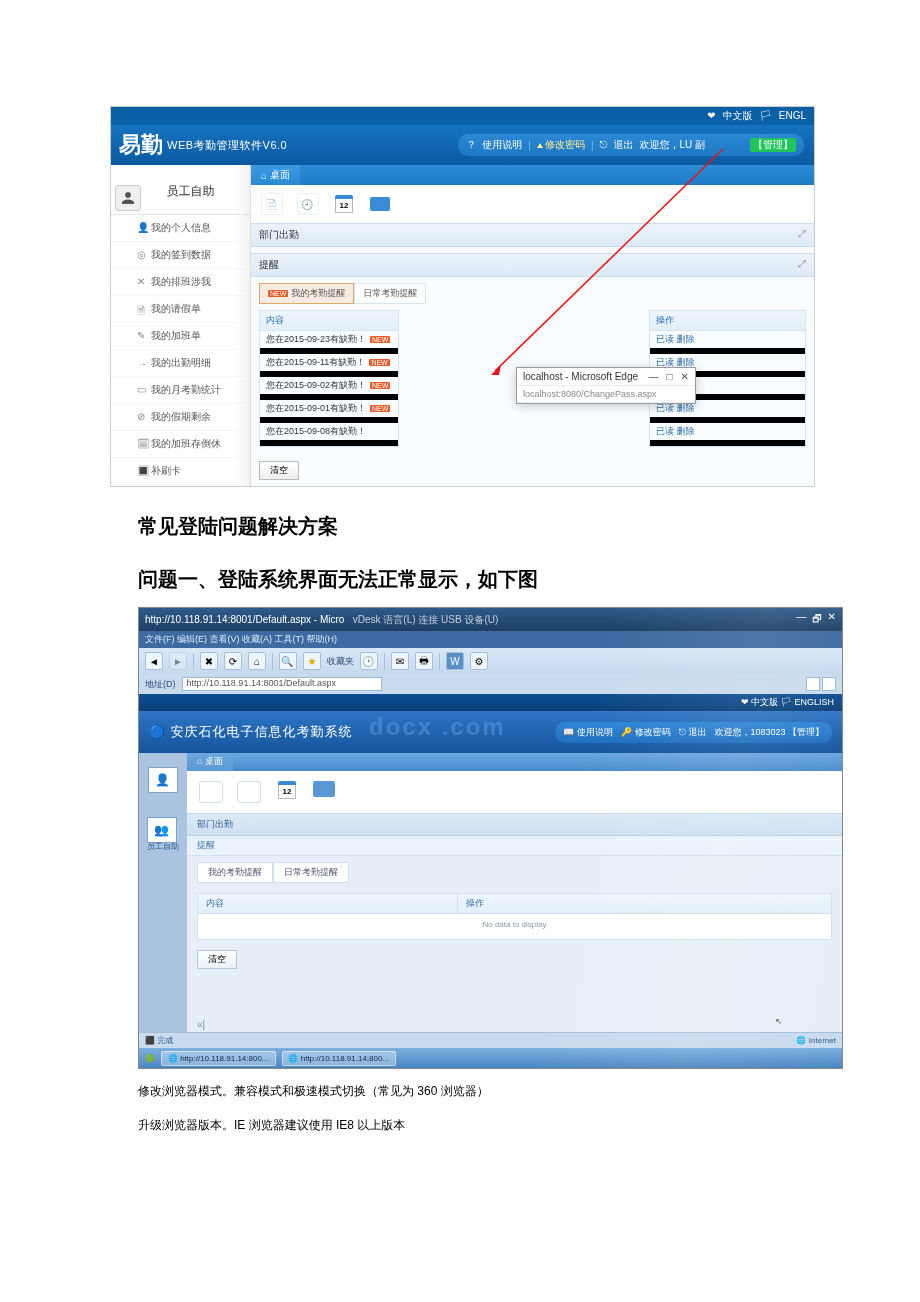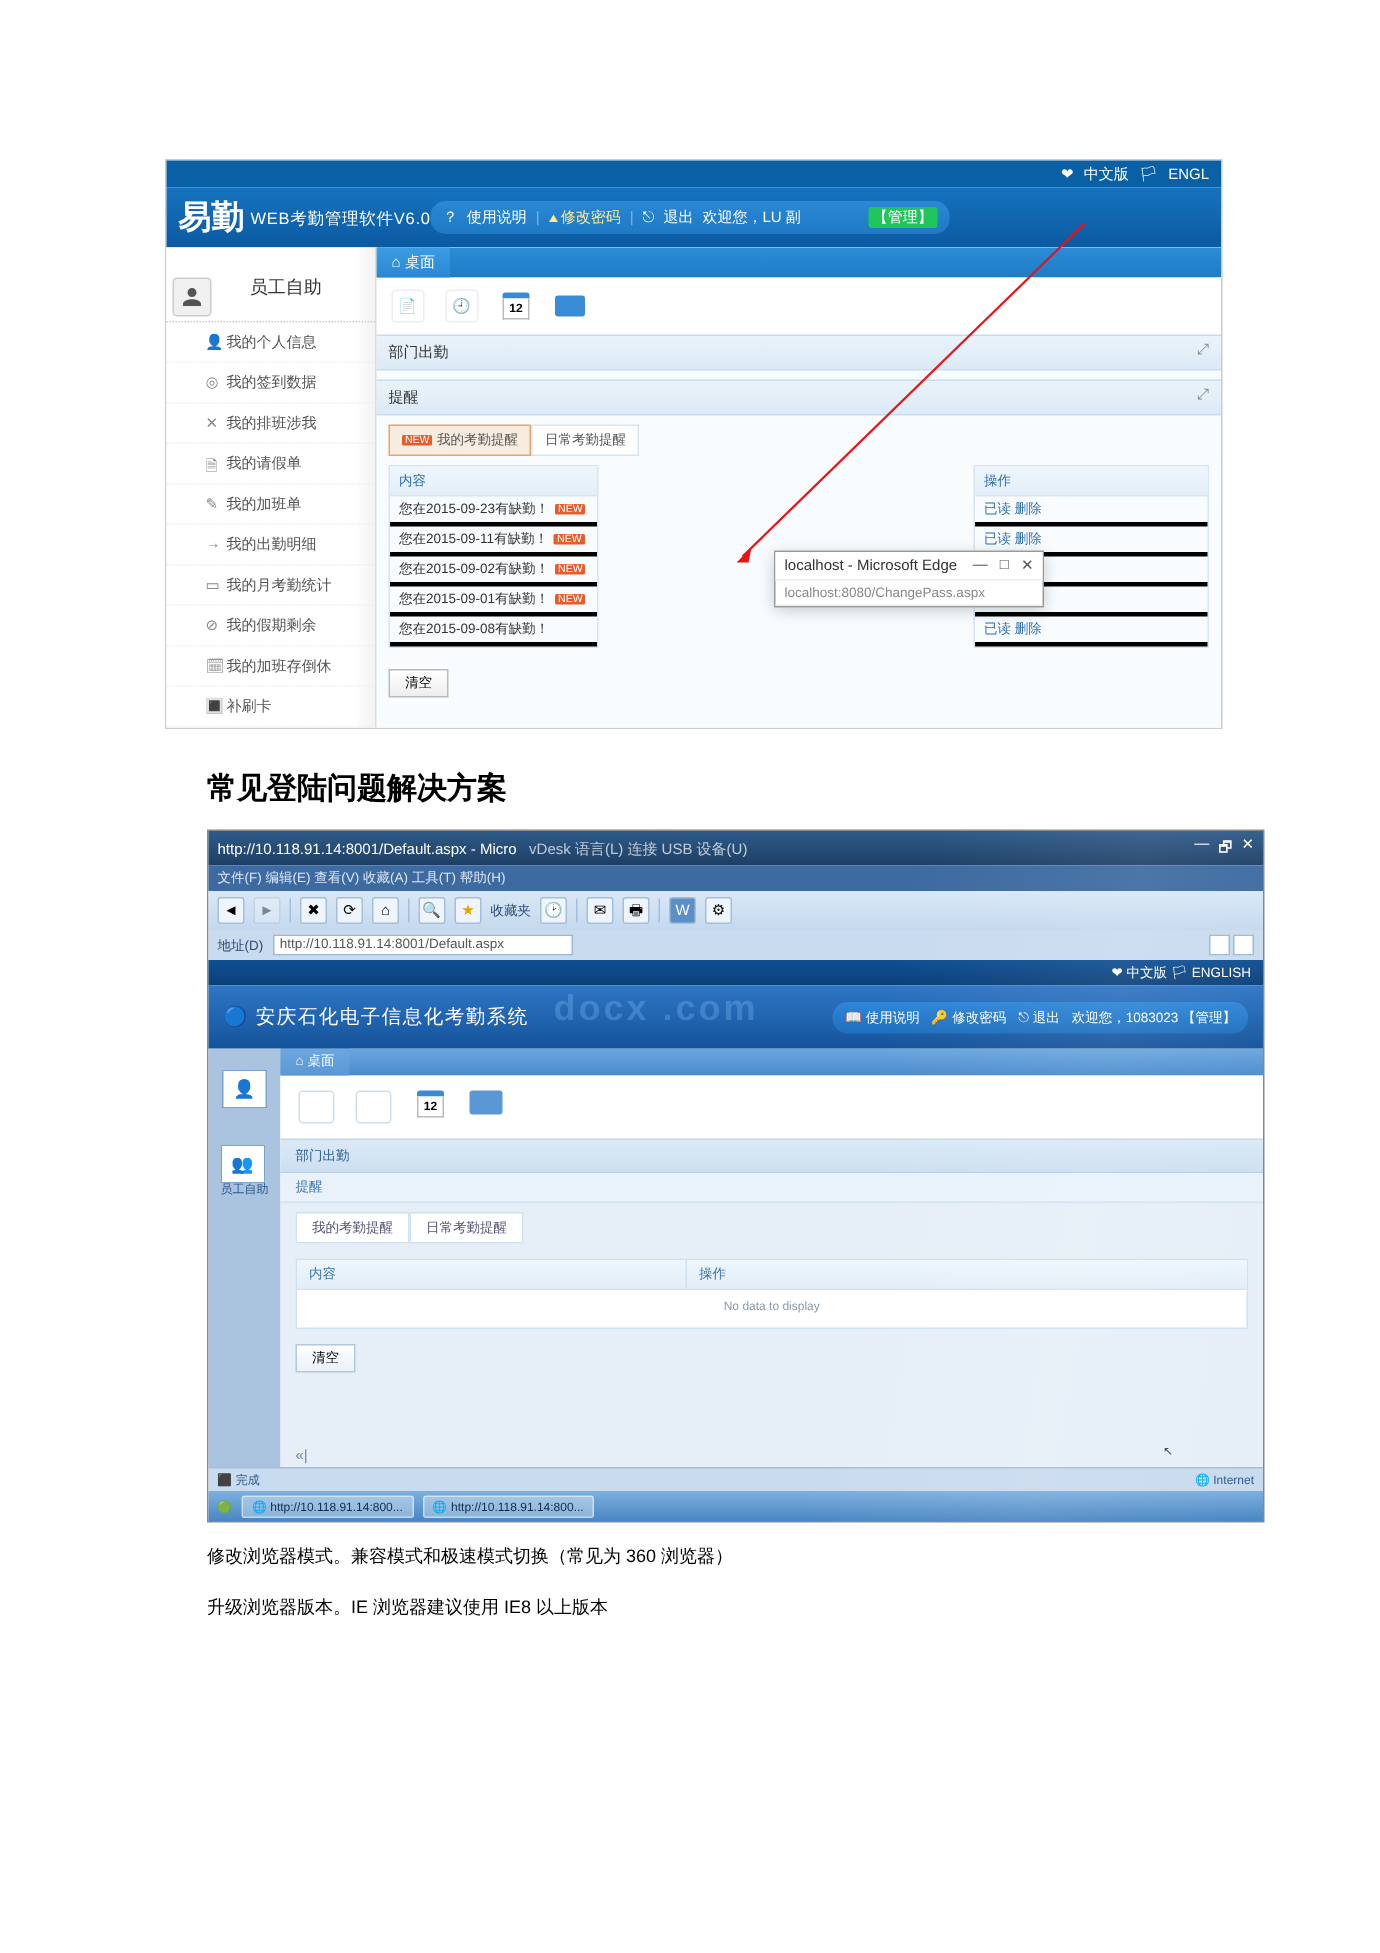--- a/index.html
+++ b/index.html
@@ -3,21 +3,21 @@
 <meta charset="utf-8">
 <style>
   * { box-sizing: border-box; margin: 0; padding: 0; }
   body { background: #fff; font-family: "Microsoft YaHei", SimSun, Arial, sans-serif; width: 920px; margin: 0 auto; color: #000; }
   .page { padding: 21px 0 60px; }
   .upper-margin { height: 85px; }
   .figure-wrap { padding: 0 0 0 110px; }
   .app-box { border: 1px solid #ccc; width: 705px; position: relative; font-size: 10px; }
   .lang-bar { background: #0960a5; color: #fff; text-align: right; padding: 2px 8px; font-size: 10px; }
   .lang-bar span { margin-left: 4px; }
-  .brand-bar { background: linear-gradient(to bottom,#1673bf,#0b5aa1); height: 40px; display: flex; align-items: center; justify-content: flex-start; color: #fff; padding: 0 10px 0 8px; }
+  .brand-bar { background: linear-gradient(to bottom,#1673bf,#0b5aa1); height: 40px; display: flex; align-items: center; justify-content: space-between; color: #fff; padding: 0 10px 0 8px; }
   .brand-left { display: flex; align-items: flex-end; gap: 4px; }
   .brand-logo { font-size: 22px; font-weight: bold; font-family: "KaiTi","STKaiti",serif; line-height: 1; }
   .brand-sub { font-size: 11px; padding-bottom: 3px; letter-spacing: 0.5px; }
   .brand-right { display: flex; align-items: center; gap: 6px; font-size: 10px; background: linear-gradient(to bottom,#2a88d4,#1f79c4); padding: 4px 8px; border-radius: 10px; }
   .brand-right .sep { opacity: .4; }
   .brand-right .hl { background: #20c55c; color: #fff; padding: 0 3px; border-radius: 2px; margin-left: 39px; }
   .brand-right .danger { color: #ffeb8f; display:inline-flex; align-items:center; gap:2px;}
   .tri-icon { width:0; height:0; border-left:3px solid transparent; border-right:3px solid transparent; border-bottom:5px solid #ffeb8f; display:inline-block;}
   .app-body { display: flex; background: #fff; min-height: 280px; }
   .sidebar { width: 140px; background: linear-gradient(to right,#fff 0,#fff 90%,#f2f2f2 100%); border-right: 1px solid #ddd; position: relative; }
@@ -41,21 +41,21 @@
   .panel-title .x { color:#888; font-size:10px; cursor:default;}
   .inner-tabs { display:flex; padding:6px 8px; gap:0; font-size:9px;}
   .inner-tabs .it { padding:3px 8px; border:1px solid #d5e5f3; background:#fff; color:#555; display:flex; align-items:center; gap:3px;}
   .inner-tabs .it.active { background:#f8ece1; border-color:#e3a86b;}
   .inner-tabs .badge { background:#e85c2a; color:#fff; font-size:7px; padding:0 2px; border-radius:1px;}
   .grid-area { display:flex; padding:0 8px 8px;}
   .grid-col { border:1px solid #d5e5f3; }
   .grid-col.left { flex:0 0 auto; min-width:140px;}
   .grid-col.right { flex:1; margin-left:250px;}
   .gh { background:linear-gradient(to bottom,#eef6fd,#e2eef9); font-size:9px; color:#2a6fae; padding:3px 6px; border-bottom:1px solid #d5e5f3;}
-  .gr { font-size:9px; color:#333; padding:2px 6px; border-bottom:3px solid #000000; display:flex; align-items:center; gap:4px; white-space:nowrap;}
+  .gr { font-size:9px; color:#333; padding:2px 6px; border-bottom:6px solid #000000; display:flex; align-items:center; gap:4px; white-space:nowrap;}
   .gr .badge { background:#e85c2a; color:#fff; font-size:7px; padding:0 2px; border-radius:1px;}
   .gr.right-row { color:#2a6fae;}
   .clear-btn { margin:6px 8px; padding:2px 10px; font-size:9px; border:1px solid #bbb; background:linear-gradient(to bottom,#fff,#eee); display:inline-block;}
   
   .dialog { position:absolute; left:405px; top:260px; width:180px; background:#fff; border:1px solid #999; box-shadow:0 2px 10px rgba(0,0,0,.2); font-size:10px;}
   .dlg-title { display:flex; justify-content:space-between; align-items:center; padding:3px 6px; background:#fff; border-bottom:1px solid #eee; color:#333;}
   .dlg-ctl { display:flex; gap:8px; color:#555;}
   .dlg-url { padding:3px 6px; color:#888; border-bottom:1px solid #eee; font-size:9px;}
   .dlg-form { padding:6px 10px 8px;}
   .dlg-row { display:flex; align-items:center; margin-bottom:4px; gap:4px;}
@@ -256,20 +256,21 @@
             <span>✕</span>
           </span>
         </div>
         <div class="dlg-url">localhost:8080/ChangePass.aspx</div>
       </div>
     </div>
   </div>
 
   <div class="doc-indent">
     <h2 class="doc-h">常见登陆问题解决方案</h2>
+    <h2 class="doc-h">问题一、登陆系统界面无法正常显示，如下图</h2>
   </div>
 
   <div class="photo-frame">
     <div class="win-title">
       <span><span>http://10.118.91.14:8001/Default.aspx - Micro</span> &nbsp; <span style="opacity:.7">vDesk 语言(L)   连接 USB 设备(U)</span></span>
       <span class="win-ctl">
         <span>—</span>
         <span>🗗</span>
         <span>✕</span>
       </span>

